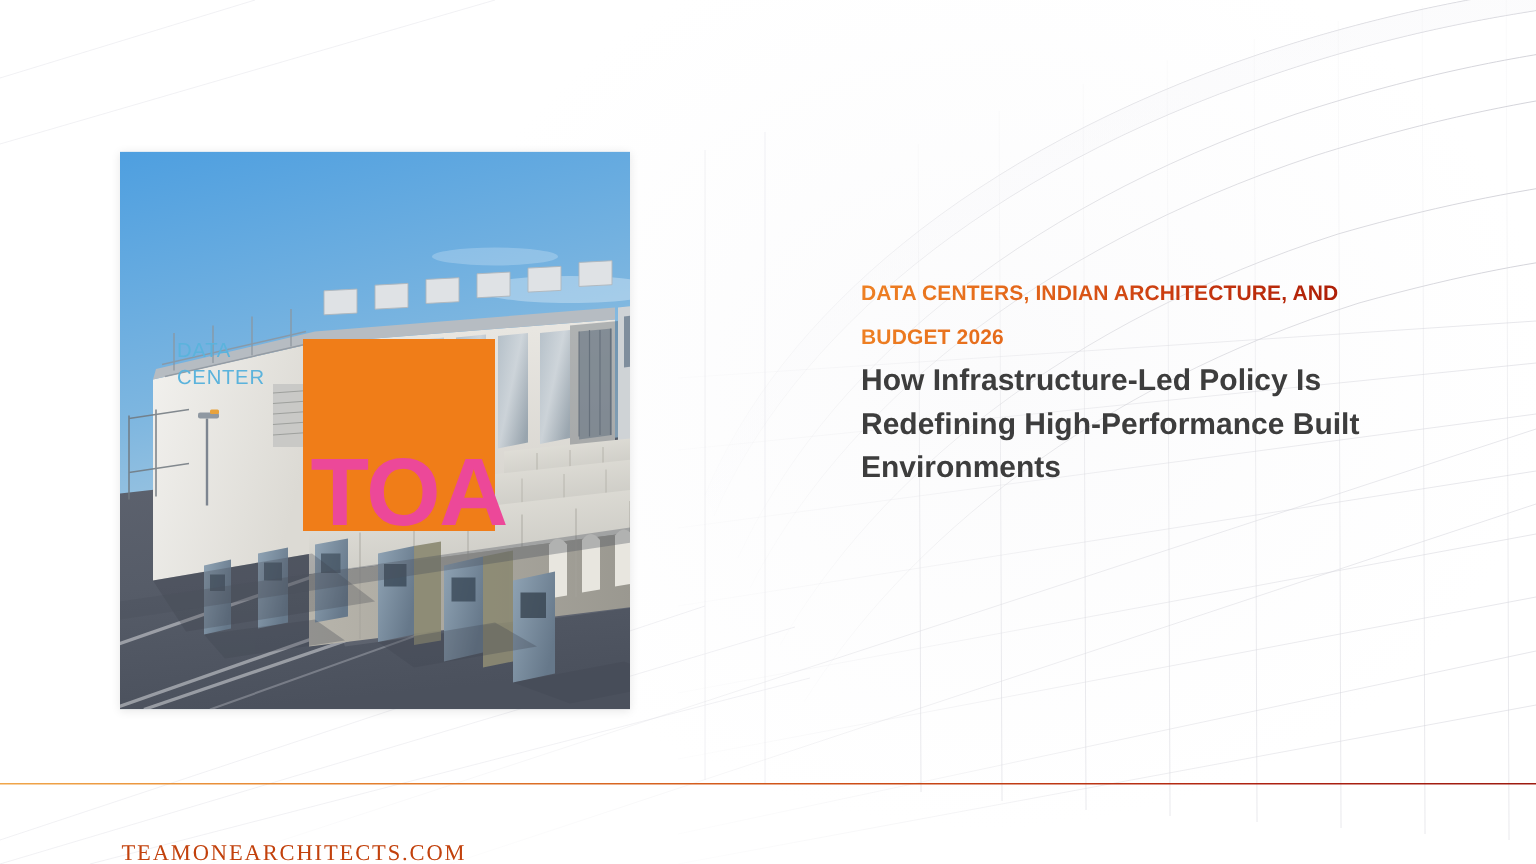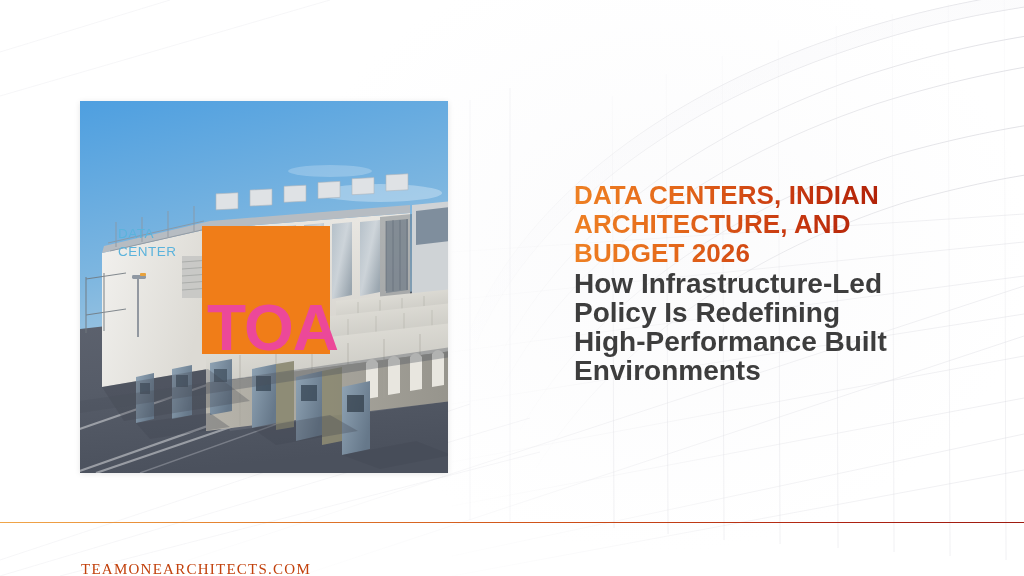--- a/index.html
+++ b/index.html
@@ -20,21 +20,21 @@
     position:absolute; inset:0;
     background:
       radial-gradient(ellipse 520px 420px at 660px 250px, #fbfbfc 0%, #ffffff 72%),
       linear-gradient(180deg,#ffffff 0%,#fdfdfd 55%,#ffffff 100%);
   }
 
   
   #photo-card {
     position:absolute;
     left:80px; top:101px;
-    width:368px; height:372px;
+    width:340px; height:372px;
     overflow:hidden;
     box-shadow:0 1px 6px rgba(0,0,0,.10);
   }
   #photo-svg { display:block; width:372px; height:372px; }
 
   
   #toa-logo {
     position:absolute;
     left:202px; top:226px;
     width:128px; height:128px;
@@ -53,33 +53,33 @@
     white-space:nowrap;
   }
 
   
   #text-block {
     position:absolute;
     left:574px; top:181px;
     width:340px;
   }
   #headline {
-    font-size:26px;
+    font-size:14px;
     font-weight:bold;
     line-height:29px;
     letter-spacing:.1px;
     background:linear-gradient(90deg,#EE8023 0%,#E4681A 30%,#C93A10 62%,#A81905 100%);
     -webkit-background-clip:text;
     background-clip:text;
     color:transparent;
     -webkit-text-fill-color:transparent;
     margin:0 0 1px 0;
   }
   #subheadline {
-    font-size:28px;
+    font-size:20px;
     font-weight:bold;
     line-height:29px;
     color:#3D3D3D;
     letter-spacing:0px;
   }
 
   
   #footer-rule {
     position:absolute;
     left:0; top:522px;

